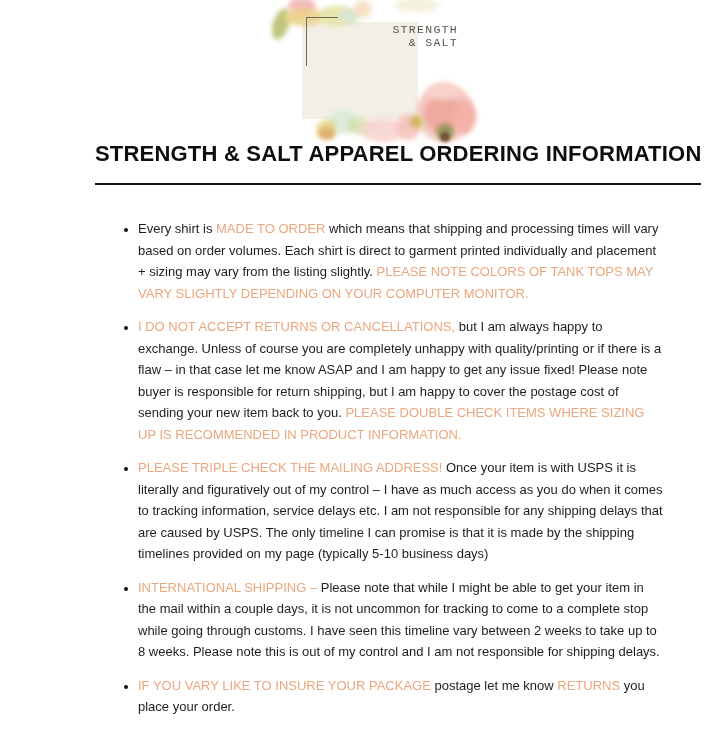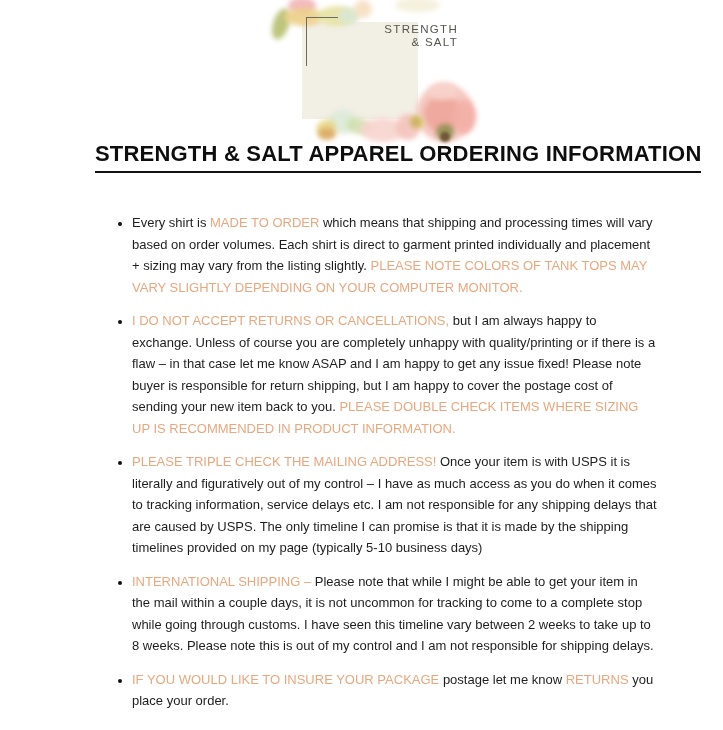--- a/index.html
+++ b/index.html
@@ -21,21 +21,21 @@
   .logo-square{
     position:absolute;left:26px;top:22px;width:116px;height:97px;
     background:var(--logo-bg);z-index:1;
   }
   .logo-bracket{
     position:absolute;left:30px;top:17px;width:31px;height:48px;
     border-left:1.5px solid #6d6c62;border-top:1.5px solid #6d6c62;z-index:3;
   }
   .logo-text{
     position:absolute;top:23px;right:18px;text-align:right;z-index:3;
-    font-family:Liberation Sans, sans-serif;color:var(--logo-text);
+    font-family:Liberation Mono, monospace;color:var(--logo-text);
     font-size:11.5px;letter-spacing:1.3px;line-height:13px;white-space:nowrap;
   }
   .blob{position:absolute;border-radius:50%;filter:blur(2.5px);opacity:.9;z-index:2;}
   
   .b1{left:-3px;top:8px;width:16px;height:32px;background:#b7bf6e;transform:rotate(18deg);}
   .b2{left:12px;top:-3px;width:28px;height:18px;background:#f2b5b6;}
   .b3{left:8px;top:8px;width:40px;height:18px;background:#ecd089;}
   .b4{left:42px;top:6px;width:38px;height:20px;background:#e6e2a2;}
   .b5{left:62px;top:8px;width:22px;height:16px;background:#d9e7d5;}
   .b6{left:78px;top:0px;width:18px;height:18px;background:#f6dab8;opacity:.8;}
@@ -57,27 +57,27 @@
   .b20{left:120px;top:114px;width:24px;height:26px;background:#f4c3bc;}
   .b21{left:134px;top:116px;width:12px;height:12px;background:#c9b355;}
 
   
   .title{
     position:absolute;left:95px;top:141px;margin:0;
     font-size:22px;font-weight:bold;color:#0e0e0e;
     letter-spacing:.2px;white-space:nowrap;
   }
   .title span{
-    display:inline-block;border-bottom:2.5px solid #111;padding-bottom:4px;
+    display:inline-block;border-bottom:2.5px solid #111;padding-bottom:16px;
   }
 
   
   .bullets{
     position:absolute;left:96px;top:202px;width:526px;
-    margin:10px;padding:0 0 0 26px;list-style:disc outside;
+    margin:16px;padding:0 0 0 26px;list-style:disc outside;
   }
   .bullets li{
     font-size:13px;line-height:21.5px;margin:0 0 12px 0;
     color:var(--body);
   }
   .bullets li::marker{color:#111;font-size:12px;}
   .hl{color:var(--hl);}
 </style>
 </head>
 <body>
@@ -118,16 +118,16 @@
     </div>
   </div>
 
   <h1 class="title"><span>STRENGTH &amp; SALT APPAREL ORDERING INFORMATION</span></h1>
 
   <ul class="bullets" id="bullets">
       <li><span class="txt">Every shirt is </span><span class="hl">MADE TO ORDER</span><span class="txt"> which means that shipping and processing times will vary based on order volumes. Each shirt is direct to garment printed individually and placement + sizing may vary from the listing slightly. </span><span class="hl">PLEASE NOTE COLORS OF TANK TOPS MAY VARY SLIGHTLY DEPENDING ON YOUR COMPUTER MONITOR.</span></li>
       <li><span class="hl">I DO NOT ACCEPT RETURNS OR CANCELLATIONS,</span><span class="txt"> but I am always happy to exchange. Unless of course you are completely unhappy with quality/printing or if there is a flaw – in that case let me know ASAP and I am happy to get any issue fixed! Please note buyer is responsible for return shipping, but I am happy to cover the postage cost of sending your new item back to you. </span><span class="hl">PLEASE DOUBLE CHECK ITEMS WHERE SIZING UP IS RECOMMENDED IN PRODUCT INFORMATION.</span></li>
       <li><span class="hl">PLEASE TRIPLE CHECK THE MAILING ADDRESS!</span><span class="txt"> Once your item is with USPS it is literally and figuratively out of my control – I have as much access as you do when it comes to tracking information, service delays etc. I am not responsible for any shipping delays that are caused by USPS. The only timeline I can promise is that it is made by the shipping timelines provided on my page (typically 5-10 business days)</span></li>
       <li><span class="hl">INTERNATIONAL SHIPPING – </span><span class="txt">Please note that while I might be able to get your item in the mail within a couple days, it is not uncommon for tracking to come to a complete stop while going through customs. I have seen this timeline vary between 2 weeks to take up to 8 weeks. Please note this is out of my control and I am not responsible for shipping delays.</span></li>
-      <li><span class="hl">IF YOU WOULD LIKE TO INSURE YOUR PACKAGE</span><span class="txt"> postage let me know </span><span class="hl">RETURNS</span><span class="txt"> you place your order.</span></li>
+      <li><span class="hl">IF YOU VARY LIKE TO INSURE YOUR PACKAGE</span><span class="txt"> postage let me know </span><span class="hl">RETURNS</span><span class="txt"> you place your order.</span></li>
     </ul>
 
 </div>
 
 </body></html>

